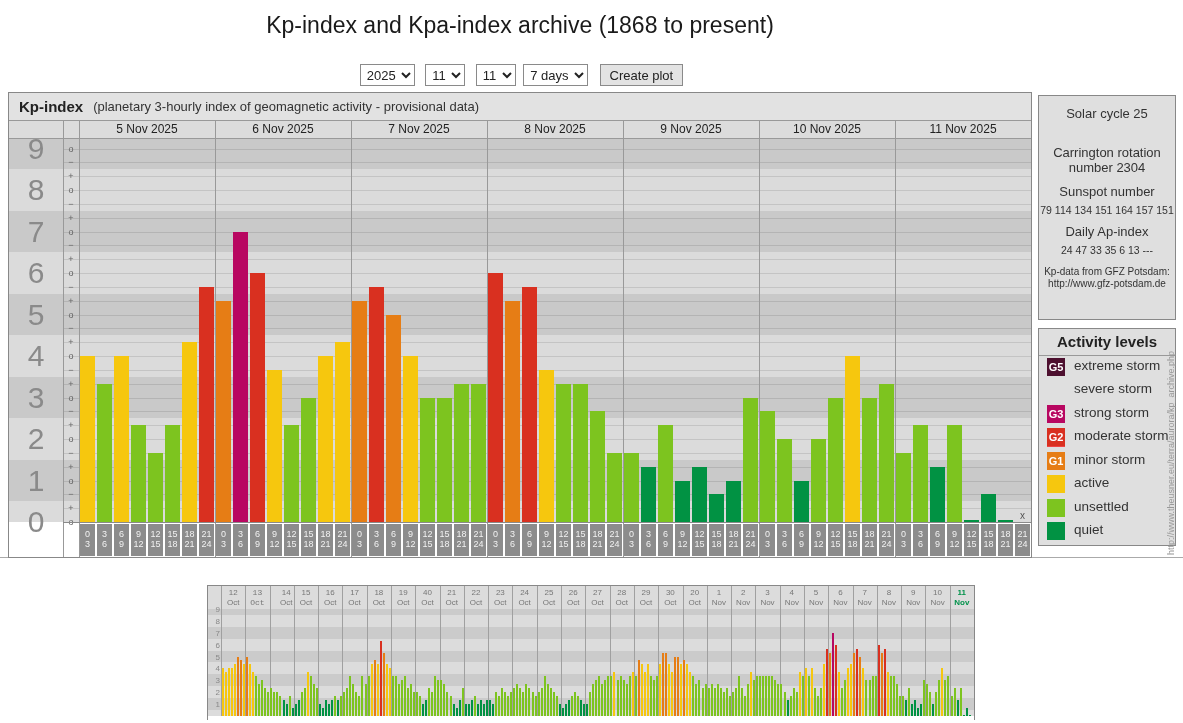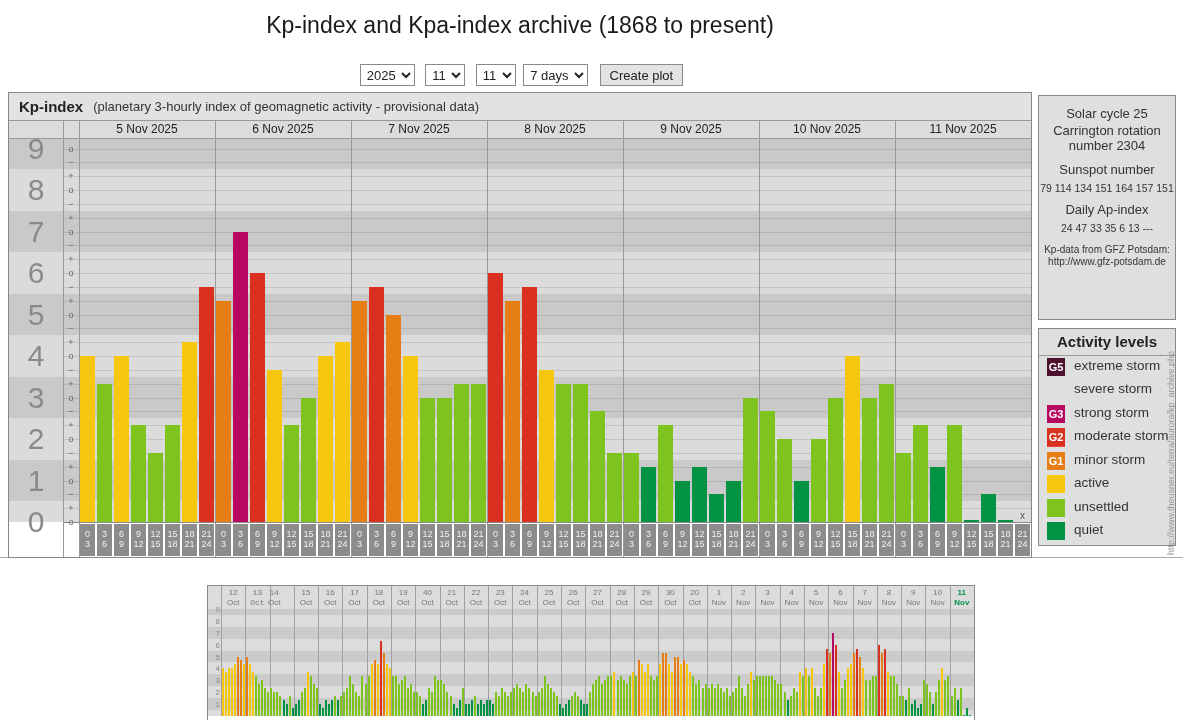--- a/index.html
+++ b/index.html
@@ -464,21 +464,21 @@
         <div class="xlabel" style="left: 1006px; top: 403px; width: 15px; height: 32px;">
           <div>21</div>
           <div>24</div>
         </div>
         <div class="baseline" style="left: 54px; top: 401px; width: 968px;"></div>
       </div>
   </div>
 
   <div class="panel" id="solar-panel">
     <div class="sec">Solar cycle 25</div>
-    <div class="sec" style="margin-top:2px;">
+    <div class="sec" style="margin-top:24px;">
       <div>Carrington rotation</div>
       <div>number 2304</div>
     </div>
     <div class="sec" style="margin-top:9px;">Sunspot number</div>
     <div class="nums">79  114  134  151  164  157  151</div>
     <div class="sec" style="margin-top:8px;">Daily Ap-index</div>
     <div class="nums">24    47    33    35    6    13    ---</div>
     <div class="credit">
       <div>Kp-data from GFZ Potsdam:</div>
       <div>http://www.gfz-potsdam.de</div>
@@ -565,21 +565,21 @@
       </div>
       <div class="ov-bar" style="left: 38.0903px; top: 70.5px; width: 2px; height: 59.5px; background: rgb(230, 125, 21);"></div>
       <div class="ov-bar" style="left: 41.1266px; top: 78.473px; width: 2px; height: 51.527px; background: rgb(246, 199, 14);"></div>
       <div class="ov-bar" style="left: 44.1629px; top: 86.327px; width: 2px; height: 43.673px; background: rgb(246, 199, 14);"></div>
       <div class="ov-bar" style="left: 47.1992px; top: 90.373px; width: 2px; height: 39.627px; background: rgb(125, 196, 31);"></div>
       <div class="ov-bar" style="left: 50.2355px; top: 98.227px; width: 2px; height: 31.773px; background: rgb(125, 196, 31);"></div>
       <div class="ov-bar" style="left: 53.2718px; top: 94.3px; width: 2px; height: 35.7px; background: rgb(125, 196, 31);"></div>
       <div class="ov-bar" style="left: 56.3081px; top: 102.273px; width: 2px; height: 27.727px; background: rgb(125, 196, 31);"></div>
       <div class="ov-bar" style="left: 59.3444px; top: 106.2px; width: 2px; height: 23.8px; background: rgb(125, 196, 31);"></div>
       <div class="ov-vline" style="left: 61.5806px; top: 0px; height: 130px;"></div>
-      <div class="ov-date" style="left: 54px; width: 24.2903px;">
+      <div class="ov-date" style="left: 66px; width: 24.2903px;">
         <div>14</div>
         <div>Oct</div>
       </div>
       <div class="ov-bar" style="left: 62.3806px; top: 102.273px; width: 2px; height: 27.727px; background: rgb(125, 196, 31);"></div>
       <div class="ov-bar" style="left: 65.4169px; top: 106.2px; width: 2px; height: 23.8px; background: rgb(125, 196, 31);"></div>
       <div class="ov-bar" style="left: 68.4532px; top: 106.2px; width: 2px; height: 23.8px; background: rgb(125, 196, 31);"></div>
       <div class="ov-bar" style="left: 71.4895px; top: 110.127px; width: 2px; height: 19.873px; background: rgb(125, 196, 31);"></div>
       <div class="ov-bar" style="left: 74.5258px; top: 114.173px; width: 2px; height: 15.827px; background: rgb(1, 146, 67);"></div>
       <div class="ov-bar" style="left: 77.5621px; top: 118.1px; width: 2px; height: 11.9px; background: rgb(1, 146, 67);"></div>
       <div class="ov-bar" style="left: 80.5984px; top: 110.127px; width: 2px; height: 19.873px; background: rgb(125, 196, 31);"></div>

